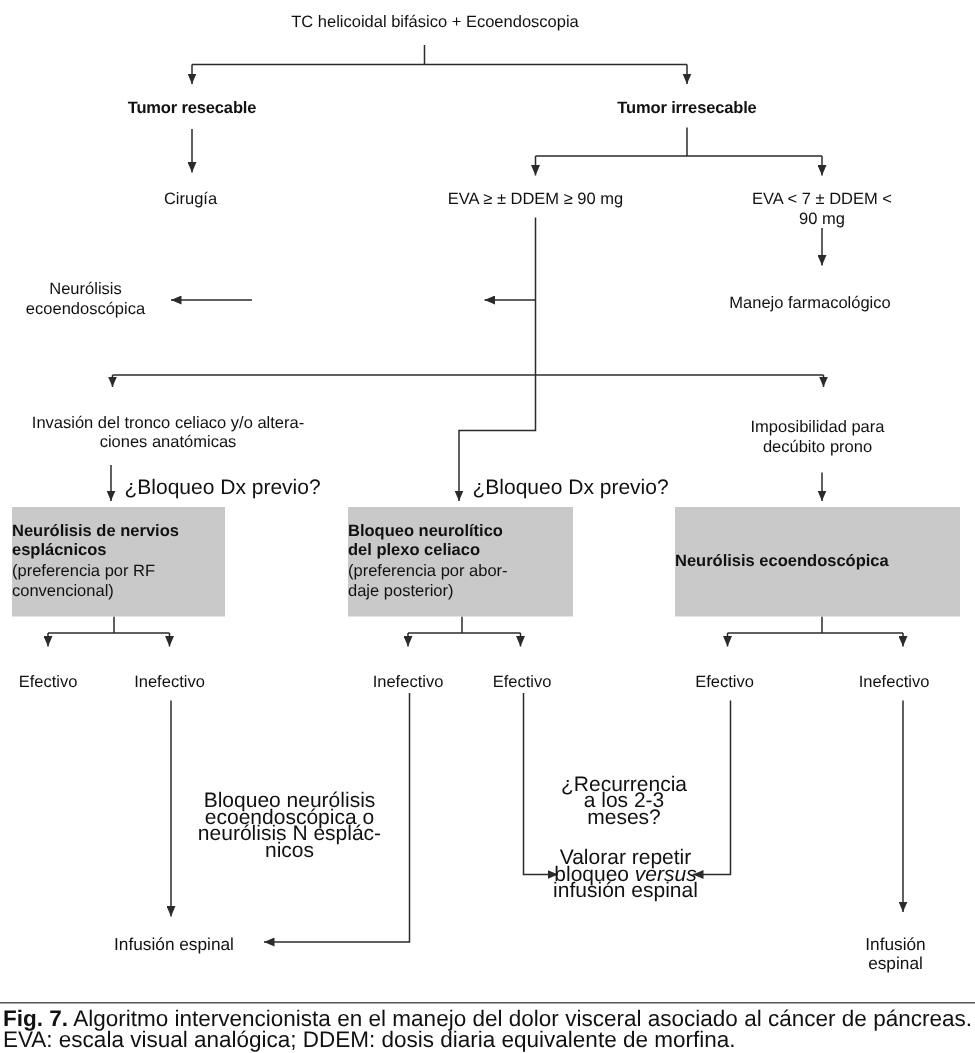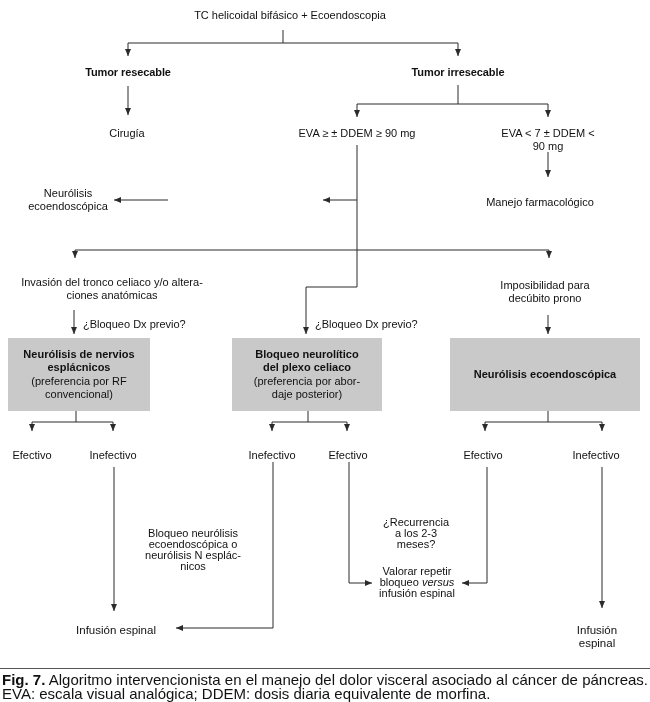--- a/index.html
+++ b/index.html
@@ -6,26 +6,26 @@
   #fig{
     position:relative;width:650px;height:702px;background:#ffffff;
     font-family:"Liberation Sans", sans-serif;color:#111;overflow:hidden;
   }
   #wires{position:absolute;left:0;top:0;width:650px;height:702px;}
   .n{
     position:absolute;transform:translateX(-50%);text-align:center;
     white-space:pre-line;font-size:11px;line-height:13px;color:#111;
   }
   .b{font-weight:700;letter-spacing:-0.1px;}
-  .sm{font-size:11px;line-height:11px;}
+  .sm{font-size:14px;line-height:11px;}
   .la{transform:none;text-align:left;}
   .md{font-size:11.5px;}
   .box{
     position:absolute;background:#c9c9c9;display:flex;flex-direction:column;
-    justify-content:center;text-align:center;font-size:11px;line-height:13.5px;
+    justify-content:center;font-size:11px;line-height:13.5px;
     white-space:pre-line;
   }
   .box .bt{font-weight:700;}
   .rule{position:absolute;left:0;top:668px;width:650px;border-top:1px solid #555;height:0;}
   .caption{
     position:absolute;left:2px;top:673px;width:646px;font-size:15px;
     line-height:13.5px;text-align:justify;color:#111;
   }
   .caption .fl{font-weight:700;}
 </style>
@@ -76,21 +76,21 @@
 
   <div class="n" style="left:290px;top:9px;">TC helicoidal bifásico + Ecoendoscopia</div>
 
   <div class="n b" style="left:128px;top:66px;">Tumor resecable</div>
   <div class="n b" style="left:458px;top:66px;">Tumor irresecable</div>
 
   <div class="n" style="left:127px;top:127px;">Cirugía</div>
   <div class="n" style="left:357px;top:127px;">EVA ≥ ± DDEM ≥ 90 mg</div>
   <div class="n" style="left:548px;top:127px;">EVA &lt; 7 ± DDEM &lt; 90 mg</div>
 
-  <div class="n" style="left:57px;top:187px;margin-left:11px;">Neurólisis
+  <div class="n" style="left:57px;top:187px;">Neurólisis
 ecoendoscópica</div>
   <div class="n" style="left:540px;top:196px;">Manejo farmacológico</div>
 
   <div class="n" style="left:112px;top:276px;">Invasión del tronco celiaco y/o altera-
 ciones anatómicas</div>
   <div class="n" style="left:545px;top:279px;">Imposibilidad para
 decúbito prono</div>
 
   <div class="n sm la" style="left:83px;top:319px;">¿Bloqueo Dx previo?</div>
   <div class="n sm la" style="left:315px;top:319px;">¿Bloqueo Dx previo?</div>

